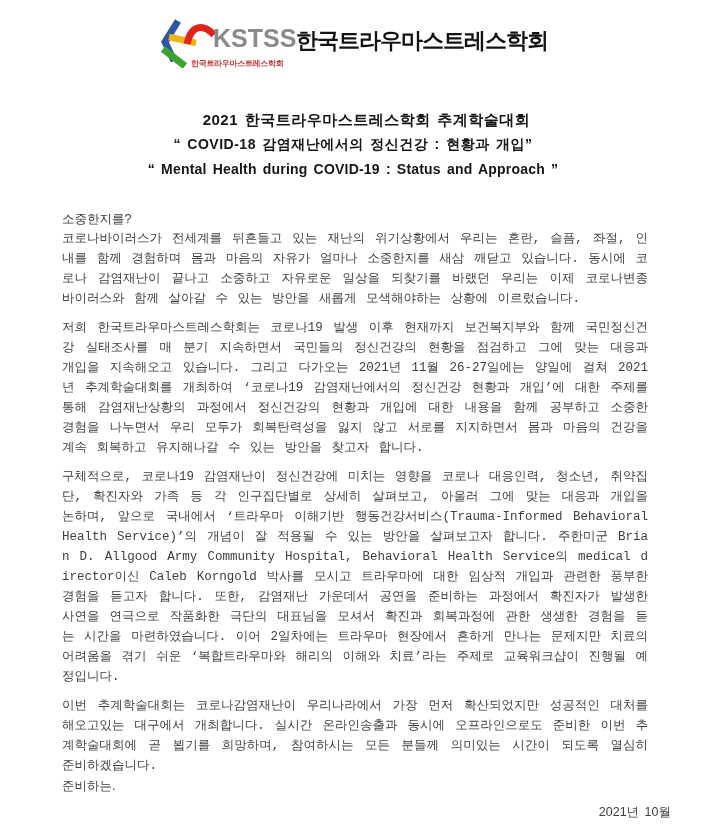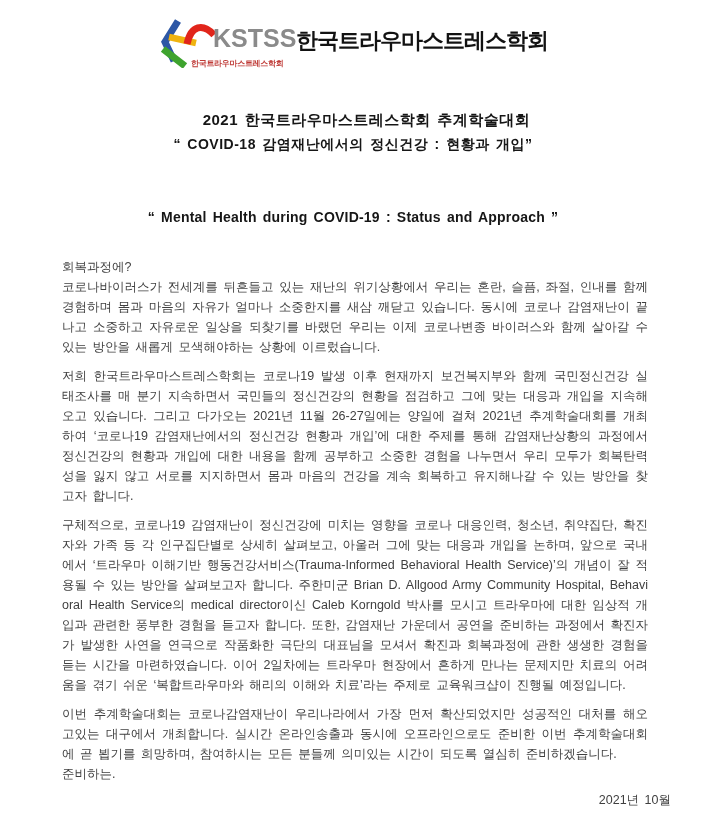--- a/index.html
+++ b/index.html
@@ -23,28 +23,28 @@
   .org-title{
     margin-left:14px;padding-top:13px;white-space:nowrap;
     font-size:22px;font-weight:bold;color:#121212;letter-spacing:-1px;
   }
   
   .title-block{
     margin-top:34px;text-align:center;font-weight:bold;color:#161616;word-spacing:2px;
   }
   .title-line1{font-size:15px;line-height:25px;letter-spacing:0.5px;padding-left:27px;}
   .title-line2{font-size:14px;line-height:25px;letter-spacing:0.5px;}
-  .title-line3{font-size:14px;line-height:25px;letter-spacing:0.2px;margin-top:48px;}
+  .title-line3{font-size:14px;line-height:25px;letter-spacing:0.2px;}
   
   .letter-body{
     margin-top:27px;padding:0 58px 0 62px;
     font-size:12.5px;line-height:20px;text-align:justify;word-break:break-all;
     color:#3f3f3f;word-spacing:2px;
   }
-  .letter-body p{margin:0 0 9px 0;}
+  .letter-body p{margin:0 0 9px 0;font-family:Liberation Mono, monospace;}
   .greeting{margin:0;}
   .closing-line{margin-top:0;}
   .date-line{
     text-align:right;padding-right:35px;margin-top:8px;
     font-size:12.5px;color:#3f3f3f;word-spacing:2px;padding-left:41px;
   }
   
   .signature{
     margin-top:16px;padding-right:76px;
     display:flex;justify-content:flex-end;align-items:flex-start;
@@ -79,21 +79,21 @@
     <div class="org-title">한국트라우마스트레스학회</div>
   </header>
 
   <section class="title-block">
     <div class="title-line1">2021 한국트라우마스트레스학회 추계학술대회</div>
     <div class="title-line2">“ COVID-18 감염재난에서의 정신건강 : 현황과 개입”</div>
     <div class="title-line3">“ Mental Health during COVID-19 : Status and Approach ”</div>
   </section>
 
   <section class="letter-body">
-    <div class="greeting">회복과정에?</div>
+    <div class="greeting">소중한지를?</div>
     <p>코로나바이러스가 전세계를 뒤흔들고 있는 재난의 위기상황에서 우리는 혼란, 슬픔, 좌절, 인내를 함께 경험하며 몸과 마음의 자유가 얼마나 소중한지를 새삼 깨닫고 있습니다. 동시에 코로나 감염재난이 끝나고 소중하고 자유로운 일상을 되찾기를 바랬던 우리는 이제 코로나변종 바이러스와 함께 살아갈 수 있는 방안을 새롭게 모색해야하는 상황에 이르렀습니다.</p>
     <p>저희 한국트라우마스트레스학회는 코로나19 발생 이후 현재까지 보건복지부와 함께 국민정신건강 실태조사를 매 분기 지속하면서 국민들의 정신건강의 현황을 점검하고 그에 맞는 대응과 개입을 지속해오고 있습니다. 그리고 다가오는 2021년 11월 26-27일에는 양일에 걸쳐 2021년 추계학술대회를 개최하여 ‘코로나19 감염재난에서의 정신건강 현황과 개입’에 대한 주제를 통해 감염재난상황의 과정에서 정신건강의 현황과 개입에 대한 내용을 함께 공부하고 소중한 경험을 나누면서 우리 모두가 회복탄력성을 잃지 않고 서로를 지지하면서 몸과 마음의 건강을 계속 회복하고 유지해나갈 수 있는 방안을 찾고자 합니다.</p>
     <p>구체적으로, 코로나19 감염재난이 정신건강에 미치는 영향을 코로나 대응인력, 청소년, 취약집단, 확진자와 가족 등 각 인구집단별로 상세히 살펴보고, 아울러 그에 맞는 대응과 개입을 논하며, 앞으로 국내에서 ‘트라우마 이해기반 행동건강서비스(Trauma-Informed Behavioral Health Service)’의 개념이 잘 적용될 수 있는 방안을 살펴보고자 합니다. 주한미군 Brian D. Allgood Army Community Hospital, Behavioral Health Service의 medical director이신 Caleb Korngold 박사를 모시고 트라우마에 대한 임상적 개입과 관련한 풍부한 경험을 듣고자 합니다. 또한, 감염재난 가운데서 공연을 준비하는 과정에서 확진자가 발생한 사연을 연극으로 작품화한 극단의 대표님을 모셔서 확진과 회복과정에 관한 생생한 경험을 듣는 시간을 마련하였습니다. 이어 2일차에는 트라우마 현장에서 흔하게 만나는 문제지만 치료의 어려움을 겪기 쉬운 ‘복합트라우마와 해리의 이해와 치료’라는 주제로 교육워크샵이 진행될 예정입니다.</p>
     <p style="margin-bottom:0;">이번 추계학술대회는 코로나감염재난이 우리나라에서 가장 먼저 확산되었지만 성공적인 대처를 해오고있는 대구에서 개최합니다. 실시간 온라인송출과 동시에 오프라인으로도 준비한 이번 추계학술대회에 곧 뵙기를 희망하며, 참여하시는 모든 분들께 의미있는 시간이 되도록 열심히 준비하겠습니다.</p>
     <div class="closing-line">준비하는.</div>
   </section>
 
   <div class="date-line">2021년 10월</div>
 
   <section class="signature">

